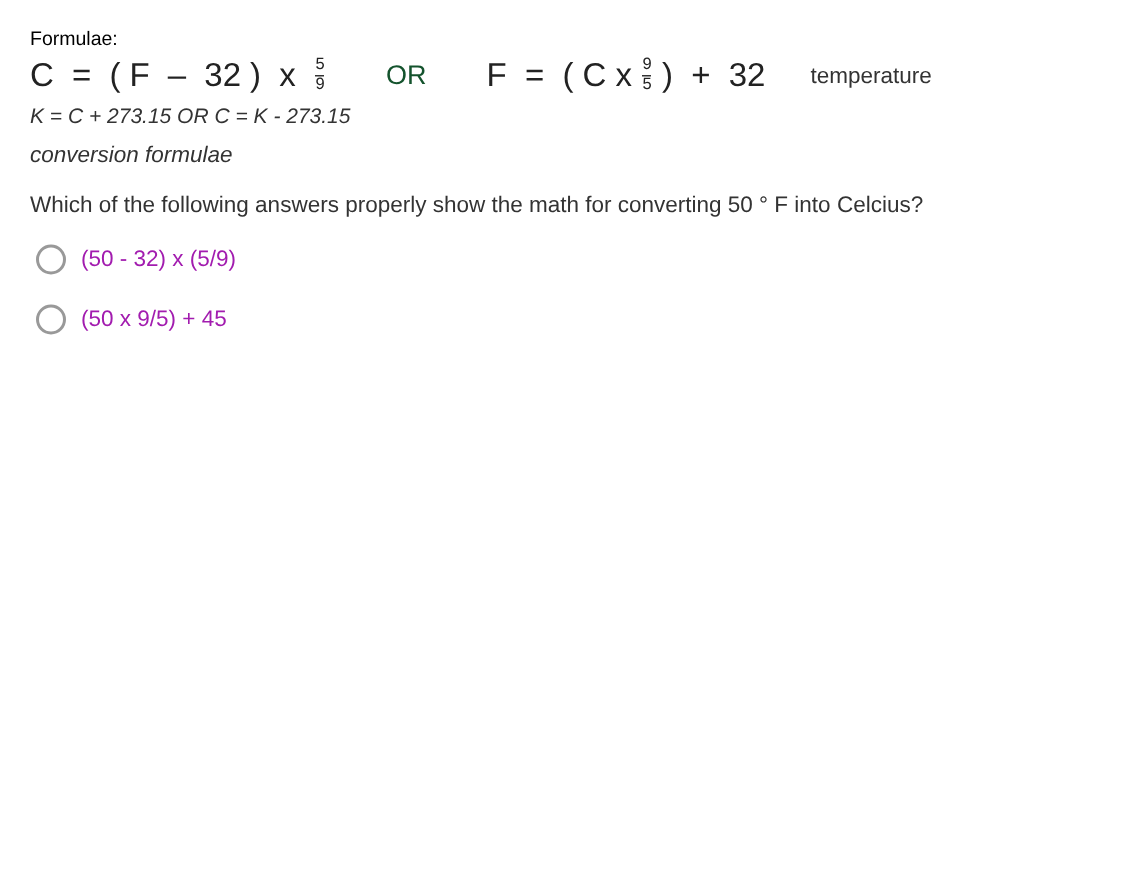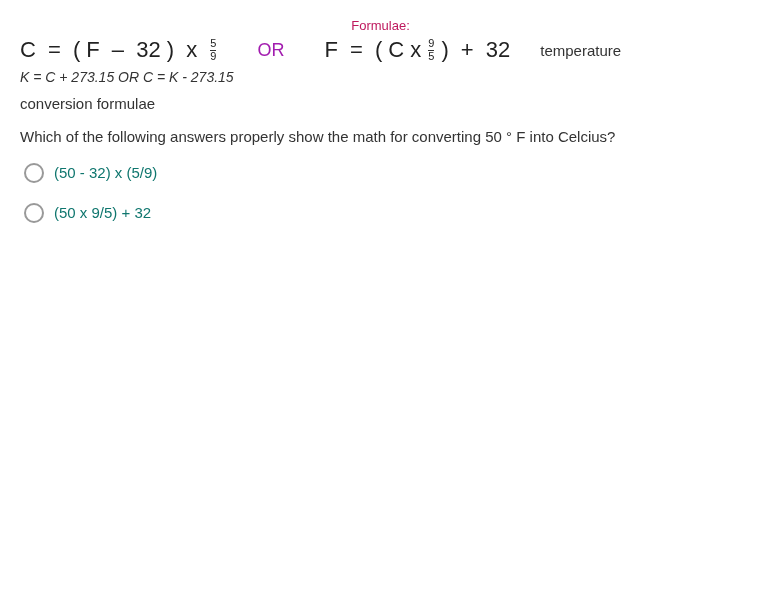--- a/index.html
+++ b/index.html
@@ -13,23 +13,22 @@
       font-family: Arial, sans-serif;
       font-size: 15px;
       color: #333333;
       width: 761px;
       min-height: 592px;
       padding: 18px 20px 20px 20px;
     }
 
     .formulae-label {
       font-size: 13px;
-      color: #be185d;
+      color: #000000;
       margin-bottom: 4px;
-      text-align: center;
     }
 
     .formula-row {
       display: flex;
       align-items: center;
       gap: 30px;
       margin-bottom: 6px;
       flex-wrap: wrap;
     }
 
@@ -58,38 +57,39 @@
       line-height: 1;
     }
 
     .fraction .denominator {
       line-height: 1;
     }
 
     .or-text {
       font-size: 18px;
       font-weight: normal;
-      color: #a21caf;
+      color: #14532d;
       margin: 0 10px;
     }
 
     .formula-secondary {
       font-size: 14px;
       color: #333;
       display: flex;
       align-items: center;
       gap: 6px;
       margin-bottom: 10px;
       font-style: italic;
     }
 
     .conversion-label {
       font-size: 15px;
       color: #333;
       margin-bottom: 14px;
+      font-style: italic;
     }
 
     .question-text {
       font-size: 15px;
       color: #333;
       margin-bottom: 4px;
       line-height: 1.5;
     }
 
     .options-list {
@@ -112,21 +112,21 @@
       height: 20px;
       border-radius: 50%;
       border: 2px solid #999;
       background: #fff;
       flex-shrink: 0;
       display: inline-block;
     }
 
     .option-text {
       font-size: 15px;
-      color: #0f766e;
+      color: #a21caf;
     }
 
     .temperature-label {
       font-size: 15px;
       color: #333;
     }
   </style>
 </head>
 <body>
 
@@ -176,15 +176,15 @@
 
 <div class="question-text">Which of the following answers properly show the math for converting 50 ° F into Celcius?</div>
 
 <ul class="options-list">
 <li class="option-item">
       <span class="radio-circle"></span>
       <span class="option-text">(50 - 32) x (5/9)</span>
     </li>
     <li class="option-item">
       <span class="radio-circle"></span>
-      <span class="option-text">(50 x 9/5) + 32</span>
+      <span class="option-text">(50 x 9/5) + 45</span>
     </li>
   </ul>
 
 </body></html>

